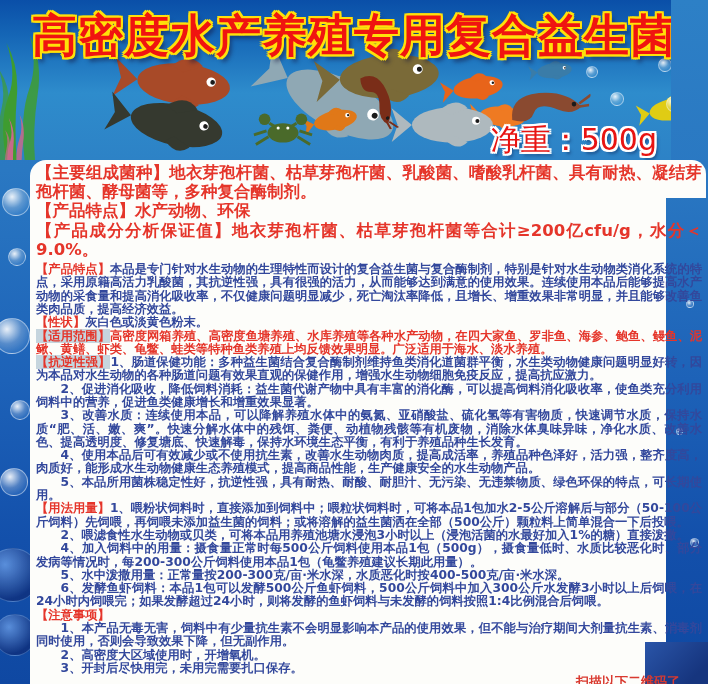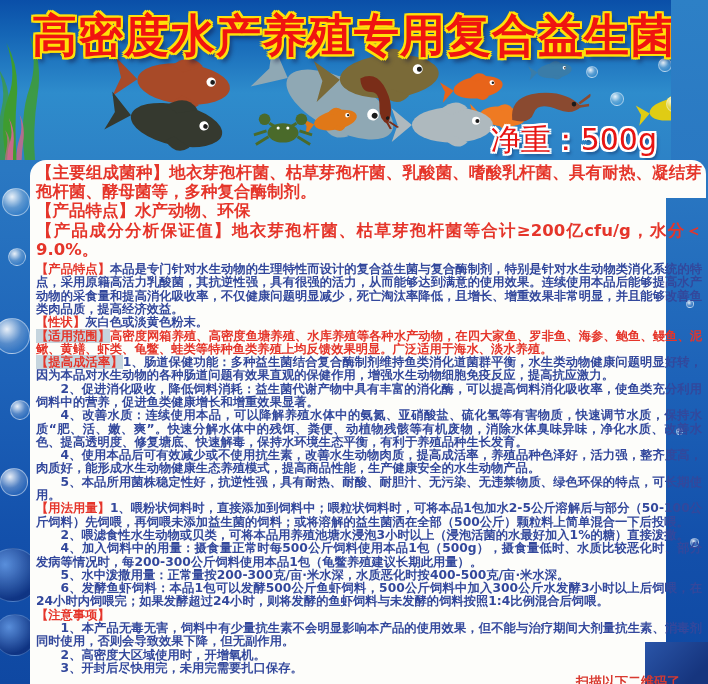--- a/index.html
+++ b/index.html
@@ -172,23 +172,23 @@
     <p class="top-sec"><span class="hdr">【主要组成菌种】</span><span>地衣芽孢杆菌、枯草芽孢杆菌、乳酸菌、嗜酸乳杆菌、具有耐热、凝结芽孢杆菌、酵母菌等，多种复合酶制剂。</span></p>
     <p class="top-sec"><span class="hdr">【产品特点】</span><span>水产动物、环保</span></p>
     <p class="top-sec"><span class="hdr">【产品成分分析保证值】</span><span>地衣芽孢杆菌、枯草芽孢杆菌等合计≥200亿cfu/g，水分＜9.0%。</span></p>
 
     <p class="body-sec blue gap-top"><span class="hdr">【产品特点】</span><span>本品是专门针对水生动物的生理特性而设计的复合益生菌与复合酶制剂，特别是针对水生动物类消化系统的特点，采用原籍高活力乳酸菌，其抗逆性强，具有很强的活力，从而能够达到满意的使用效果。连续使用本品后能够提高水产动物的采食量和提高消化吸收率，不仅健康问题明显减少，死亡淘汰率降低，且增长、增重效果非常明显，并且能够改善鱼类肉品质，提高经济效益。</span></p>
 
     <p class="body-sec blue"><span class="hdr">【性状】</span><span>灰白色或淡黄色粉末。</span></p>
 
     <p class="body-sec redtxt"><span class="hdr shaded">【适用范围】</span><span>高密度网箱养殖、高密度鱼塘养殖、水库养殖等各种水产动物，在四大家鱼、罗非鱼、海参、鲍鱼、鳗鱼、泥鳅、黄鳝、虾类、龟鳖、蛙类等特种鱼类养殖上均反馈效果明显。广泛适用于海水、淡水养殖。</span></p>
 
-    <p class="body-sec blue"><span class="hdr shaded">【提高成活率】</span><span>1、肠道保健功能：多种益生菌结合复合酶制剂维持鱼类消化道菌群平衡，水生类动物健康问题明显好转，因为本品对水生动物的各种肠道问题有效果直观的保健作用，增强水生动物细胞免疫反应，提高抗应激力。</span></p>
+    <p class="body-sec blue"><span class="hdr shaded">【抗逆性强】</span><span>1、肠道保健功能：多种益生菌结合复合酶制剂维持鱼类消化道菌群平衡，水生类动物健康问题明显好转，因为本品对水生动物的各种肠道问题有效果直观的保健作用，增强水生动物细胞免疫反应，提高抗应激力。</span></p>
     <p class="body-sec blue indent">2、促进消化吸收，降低饲料消耗：益生菌代谢产物中具有丰富的消化酶，可以提高饲料消化吸收率，使鱼类充分利用饲料中的营养，促进鱼类健康增长和增重效果显著。</p>
-    <p class="body-sec blue indent">4、改善水质：连续使用本品，可以降解养殖水体中的氨氮、亚硝酸盐、硫化氢等有害物质，快速调节水质，保持水质“肥、活、嫩、爽”。快速分解水体中的残饵、粪便、动植物残骸等有机废物，消除水体臭味异味，净化水质、改善水色、提高透明度、修复塘底、快速解毒，保持水环境生态平衡，有利于养殖品种生长发育。</p>
+    <p class="body-sec blue indent">3、改善水质：连续使用本品，可以降解养殖水体中的氨氮、亚硝酸盐、硫化氢等有害物质，快速调节水质，保持水质“肥、活、嫩、爽”。快速分解水体中的残饵、粪便、动植物残骸等有机废物，消除水体臭味异味，净化水质、改善水色、提高透明度、修复塘底、快速解毒，保持水环境生态平衡，有利于养殖品种生长发育。</p>
     <p class="body-sec blue indent">4、使用本品后可有效减少或不使用抗生素，改善水生动物肉质，提高成活率，养殖品种色泽好，活力强，整齐度高，肉质好，能形成水生动物健康生态养殖模式，提高商品性能，生产健康安全的水生动物产品。</p>
     <p class="body-sec blue indent">5、本品所用菌株稳定性好，抗逆性强，具有耐热、耐酸、耐胆汁、无污染、无违禁物质、绿色环保的特点，可长期使用。</p>
 
     <p class="body-sec blue"><span class="hdr">【用法用量】</span><span>1、喂粉状饲料时，直接添加到饲料中；喂粒状饲料时，可将本品1包加水2-5公斤溶解后与部分（50-100公斤饲料）先饲喂，再饲喂未添加益生菌的饲料；或将溶解的益生菌洒在全部（500公斤）颗粒料上简单混合一下后投喂。</span></p>
     <p class="body-sec blue indent">2、喂滤食性水生动物或贝类，可将本品用养殖池塘水浸泡3小时以上（浸泡活菌的水最好加入1%的糖）直接泼撒。</p>
     <p class="body-sec blue indent">4、加入饲料中的用量：摄食量正常时每500公斤饲料使用本品1包（500g），摄食量低时、水质比较恶化时、部分发病等情况时，每200-300公斤饲料使用本品1包（龟鳖养殖建议长期此用量）。</p>
     <p class="body-sec blue indent">5、水中泼撒用量：正常量按200-300克/亩·米水深，水质恶化时按400-500克/亩·米水深。</p>
     <p class="body-sec blue indent">6、发酵鱼虾饲料：本品1包可以发酵500公斤鱼虾饲料，500公斤饲料中加入300公斤水发酵3小时以上后饲喂，在24小时内饲喂完；如果发酵超过24小时，则将发酵的鱼虾饲料与未发酵的饲料按照1:4比例混合后饲喂。</p>
 
     <p class="body-sec"><span class="hdr">【注意事项】</span></p>

